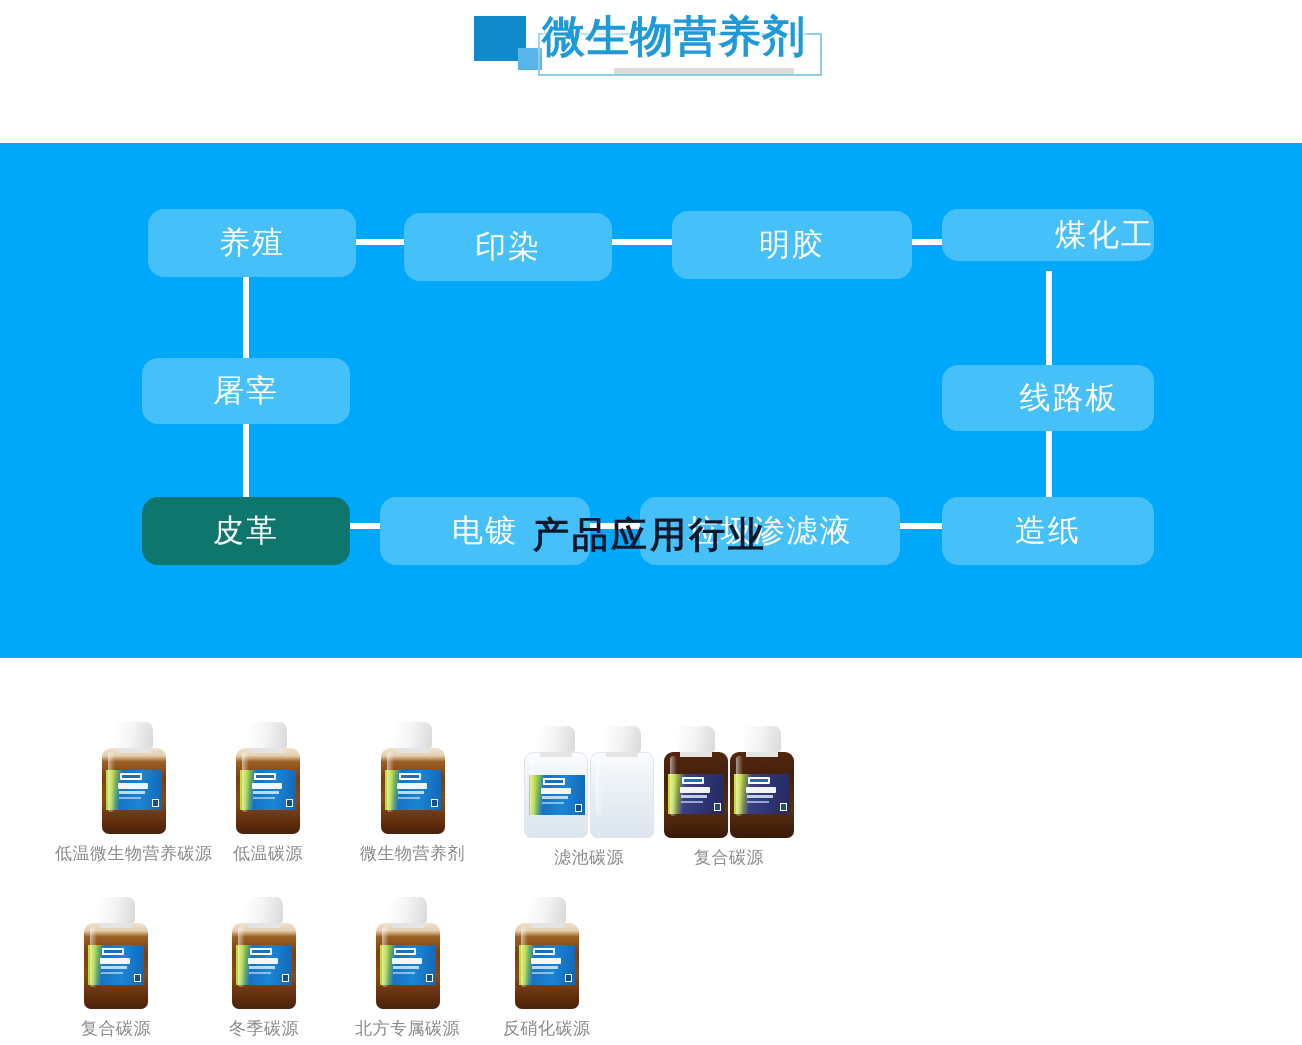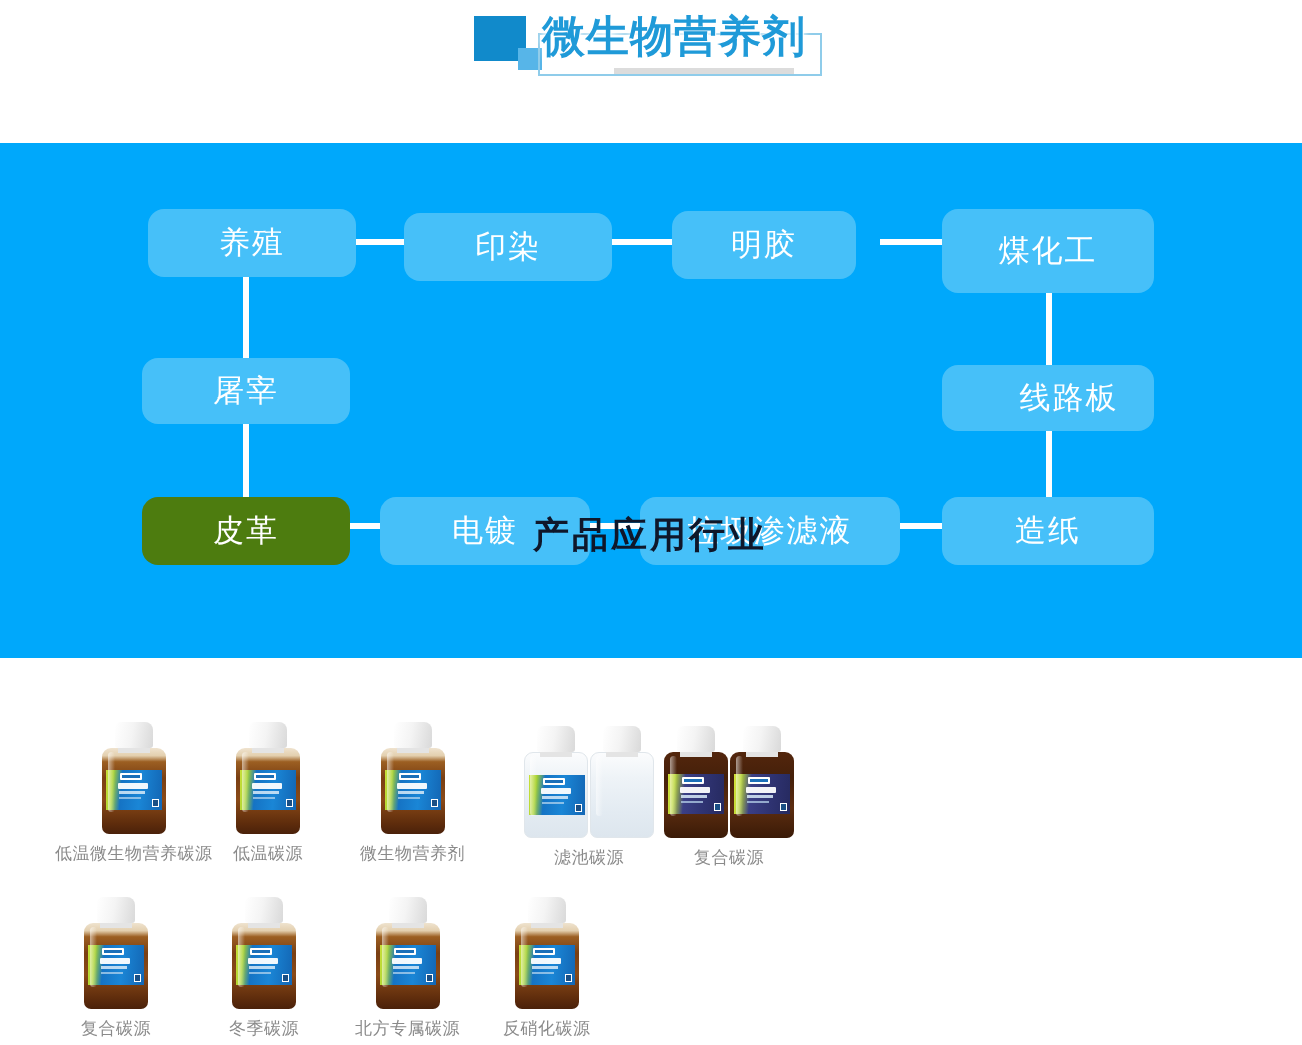--- a/index.html
+++ b/index.html
@@ -237,33 +237,33 @@
       <div class="conn" style="left: 243px; top: 128px; width: 6px; height: 240px; background: rgb(255, 255, 255);"></div>
       <div class="conn" style="left: 1046px; top: 128px; width: 6px; height: 240px; background: rgb(255, 255, 255);"></div>
     </div>
   <div id="node-layer">
       <div class="node" style="left: 148px; top: 66px; width: 208px; height: 68px; background: rgb(70, 192, 249);">
         <span>养殖</span>
       </div>
       <div class="node" style="left: 404px; top: 70px; width: 208px; height: 68px; background: rgb(70, 192, 249);">
         <span>印染</span>
       </div>
-      <div class="node" style="left: 672px; top: 68px; width: 184px; height: 68px; background: rgb(70, 192, 249);">
+      <div class="node" style="left: 672px; top: 68px; width: 240px; height: 68px; background: rgb(70, 192, 249);">
         <span>明胶</span>
       </div>
-      <div class="node" style="left: 942px; top: 66px; width: 212px; height: 84px; background: rgb(70, 192, 249);">
+      <div class="node" style="left: 942px; top: 66px; width: 212px; height: 52px; background: rgb(70, 192, 249); justify-content: flex-end;">
         <span>煤化工</span>
       </div>
       <div class="node" style="left: 142px; top: 215px; width: 208px; height: 66px; background: rgb(70, 192, 249);">
         <span>屠宰</span>
       </div>
       <div class="node" style="left: 942px; top: 222px; width: 212px; height: 66px; background: rgb(70, 192, 249); padding-left: 42px;">
         <span>线路板</span>
       </div>
-      <div class="node" style="left: 142px; top: 354px; width: 208px; height: 68px; background: #4d7c0f;">
+      <div class="node" style="left: 142px; top: 354px; width: 208px; height: 68px; background: #0f766e;">
         <span>皮革</span>
       </div>
       <div class="node" style="left: 380px; top: 354px; width: 210px; height: 68px; background: rgb(70, 192, 249);">
         <span>电镀</span>
       </div>
       <div class="node" style="left: 640px; top: 354px; width: 260px; height: 68px; background: rgb(70, 192, 249);">
         <span>垃圾渗滤液</span>
       </div>
       <div class="node" style="left: 942px; top: 354px; width: 212px; height: 68px; background: rgb(70, 192, 249);">
         <span>造纸</span>

